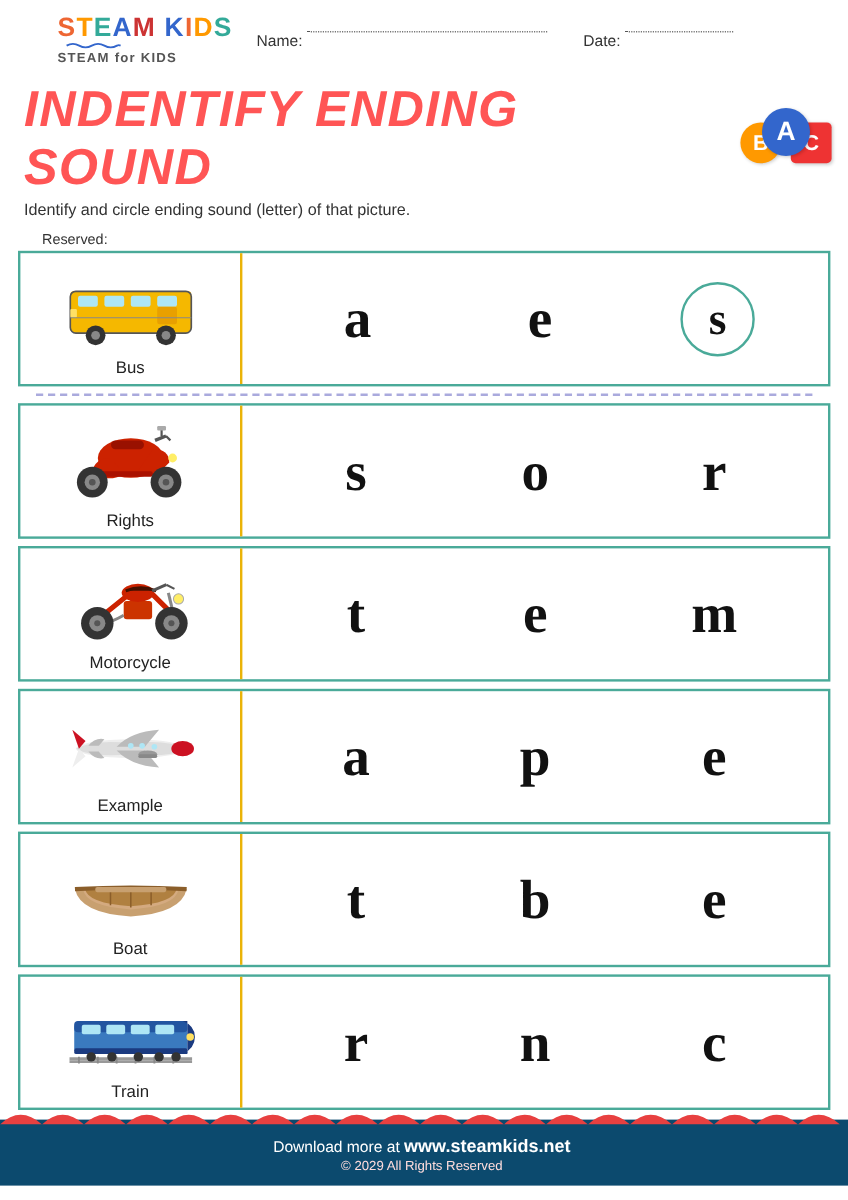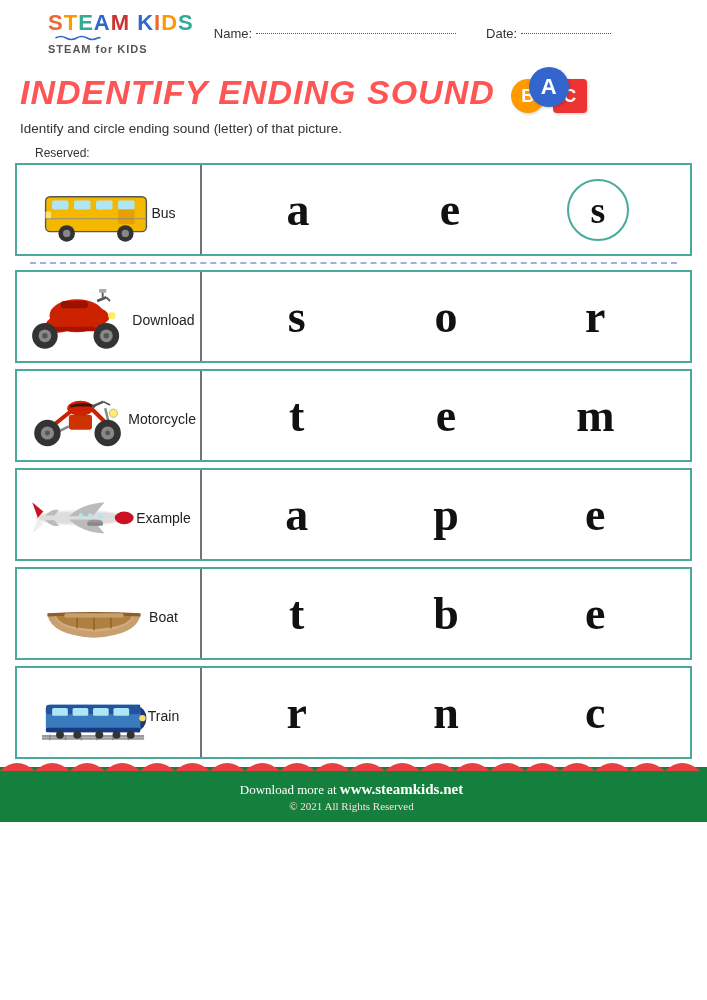--- a/index.html
+++ b/index.html
@@ -55,39 +55,39 @@
     .name-date {
       display: flex;
       gap: 30px;
       align-items: center;
       flex: 1;
       font-size: 13px;
       color: #333;
     }
     .name-line, .date-line {
       display: flex;
-      align-items: center;
+      align-items: flex-start;
       gap: 4px;
     }
     .dotted-line {
       border-bottom: 1.5px dotted #555;
       display: inline-block;
     }
     .name-dotted { width: 200px; }
     .date-dotted { width: 90px; }
 
     
     .title-section {
       padding: 6px 20px 4px 20px;
       display: flex;
       align-items: center;
       gap: 16px;
     }
     .main-title {
-      font-size: 34px;
+      font-size: 42px;
       font-weight: 900;
       color: #f55;
       font-style: italic;
       letter-spacing: 1px;
       text-transform: uppercase;
     }
     .abc-badges {
       display: flex;
       align-items: center;
       position: relative;
@@ -133,25 +133,25 @@
       display: flex;
       border: 2px solid #4aaa99;
       margin-bottom: 6px;
       background: #fff;
     }
 
     .img-cell {
       width: 185px;
       min-width: 185px;
       display: flex;
-      flex-direction: row;
+      flex-direction: column;
       align-items: center;
       justify-content: center;
       padding: 8px 4px 6px 4px;
-      border-right: 2px solid #737373;
+      border-right: 2px solid #eab308;
     }
     .vehicle-label {
       font-size: 14px;
       color: #222;
       margin-top: 4px;
       font-weight: 500;
     }
 
     .options-cell {
       flex: 1;
@@ -181,26 +181,25 @@
 
     
     .dashed-sep {
       border: none;
       border-top: 2px dashed #aad;
       margin: 4px 15px 6px 15px;
     }
 
     
     .footer {
-      background: #15803d;
+      background: #0c4a6e;
       position: relative;
       padding: 14px 14px 10px 10px;
       text-align: center;
       margin-top: 8px;
-      font-family: Liberation Serif, serif;
     }
     .footer-text {
       font-size: 13px;
       color: #fff;
     }
     .footer-url {
       font-weight: 900;
       font-size: 15px;
     }
     .footer-copy {
@@ -313,21 +312,21 @@
         <circle cx="25" cy="60" r="3" fill="#555"></circle>
         <circle cx="92" cy="60" r="14" fill="#333"></circle>
         <circle cx="92" cy="60" r="7" fill="#888"></circle>
         <circle cx="92" cy="60" r="3" fill="#555"></circle>
 
         <circle cx="98" cy="38" r="4" fill="#ffee66"></circle>
 
         <line x1="88" y1="18" x2="88" y2="12" stroke="#555" stroke-width="2"></line>
         <rect x="84" y="9" width="8" height="4" rx="1" fill="#aaa"></rect>
       </svg>
-      <div class="vehicle-label">Download</div>
+      <div class="vehicle-label">Rights</div>
     </div>
     <div class="options-cell">
       <div class="letter-option">s</div>
       <div class="letter-option">o</div>
       <div class="letter-option">r</div>
     </div>
   </div>
 
   <div class="question-row">
     <div class="img-cell">
@@ -472,14 +471,14 @@
 
 </div>
 
 <div class="footer">
   <svg style="position:absolute;top:-12px;left:0;width:100%;height:16px;" viewBox="0 0 707 16" preserveAspectRatio="none">
     <path d="M0,16 Q17,0 35,16 Q52,0 70,16 Q87,0 105,16 Q122,0 140,16 Q157,0 175,16 Q192,0 210,16 Q227,0 245,16 Q262,0 280,16 Q297,0 315,16 Q332,0 350,16 Q367,0 385,16 Q402,0 420,16 Q437,0 455,16 Q472,0 490,16 Q507,0 525,16 Q542,0 560,16 Q577,0 595,16 Q612,0 630,16 Q647,0 665,16 Q682,0 700,16 L707,16 L0,16Z" fill="#e84040"></path>
   </svg>
   <div class="footer-text">
     <span>Download more at </span><span class="footer-url">www.steamkids.net</span>
   </div>
-  <div class="footer-copy">© 2021 All Rights Reserved</div>
+  <div class="footer-copy">© 2029 All Rights Reserved</div>
 </div>
 
 </body></html>

